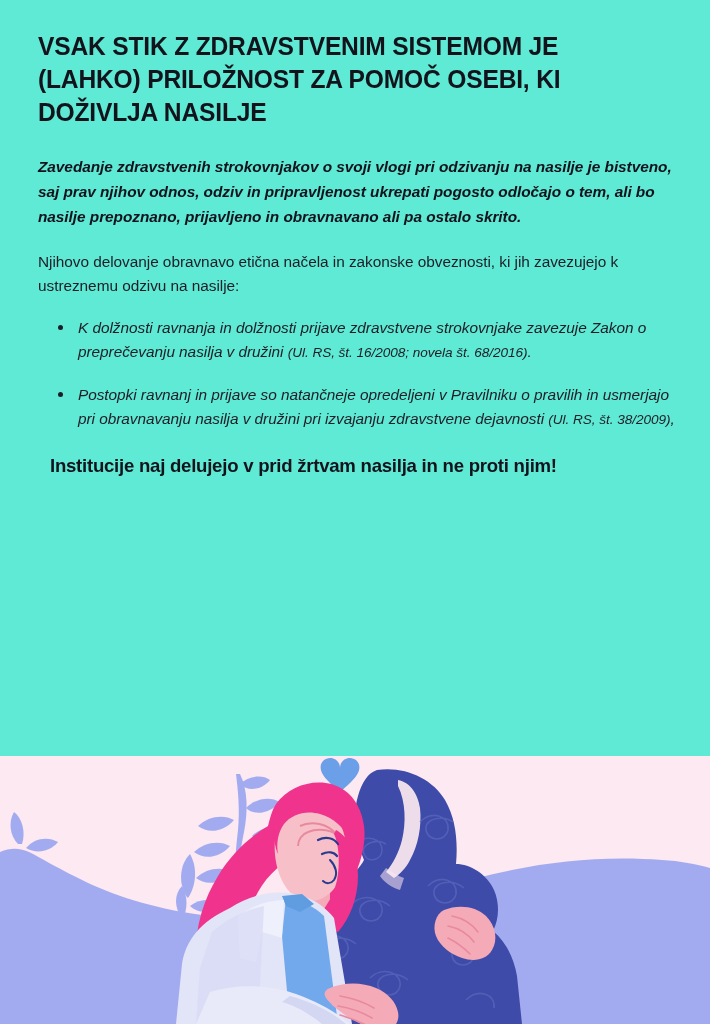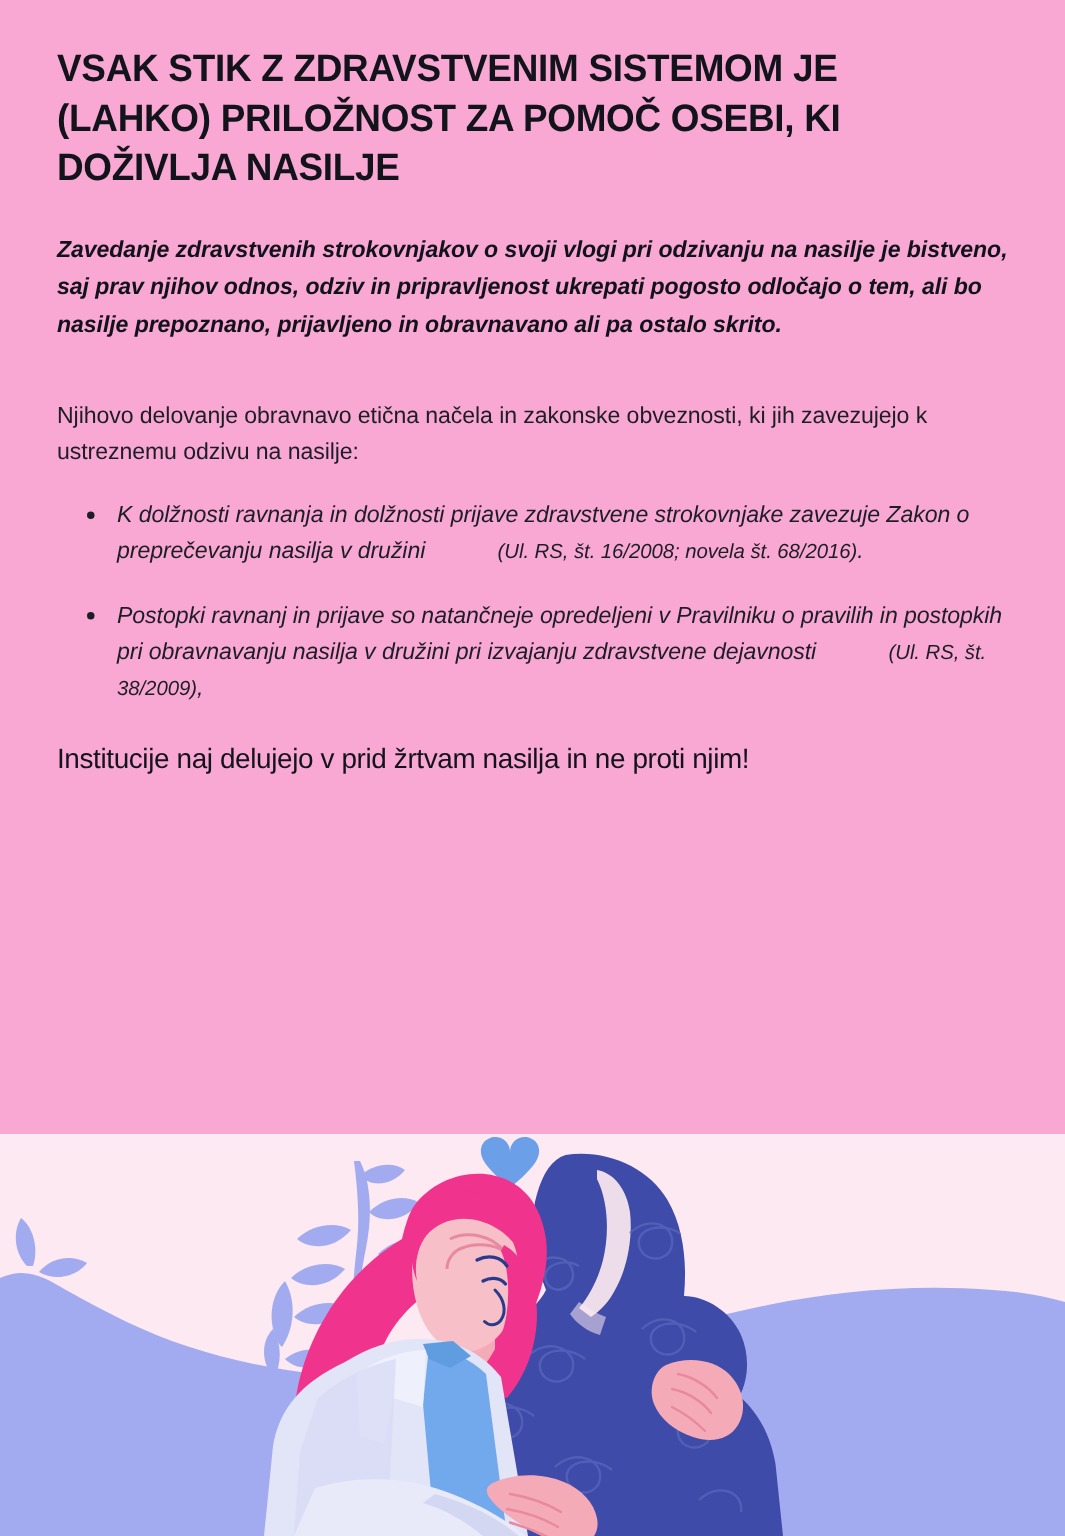--- a/index.html
+++ b/index.html
@@ -13,21 +13,21 @@
     background: #fce9f1;
     font-family: "Liberation Sans", sans-serif;
     position: relative;
   }
 
   #poster {
     position: absolute;
     inset: 0;
     width: 710px;
     height: 1024px;
-    background: #f9a8d4;
+    background: #5eead4;
     overflow: hidden;
   }
 
   
   .content {
     position: absolute;
     left: 38px;
     top: 30px;
     width: 640px;
     z-index: 5;
@@ -53,21 +53,21 @@
     margin: 0 0 22px 0;
     letter-spacing: -0.05px;
   }
 
   .para-emphasis {
     font-size: 15.4px;
     line-height: 1.62;
     color: #12121c;
     font-weight: 700;
     font-style: italic;
-    margin: 0 0 36px 0;
+    margin: 0 0 20px 0;
     letter-spacing: -0.05px;
   }
 
   .section-heading {
     font-size: 19.4px;
     font-weight: 700;
     line-height: 1.42;
     color: #13131c;
     margin: 0 0 18px 0;
     letter-spacing: -0.2px;
@@ -105,29 +105,28 @@
     left: 2px;
     top: 9px;
     width: 5px;
     height: 5px;
     border-radius: 50%;
     background: #1d1d27;
   }
 
   .ref {
     font-size: 13.6px;
-    margin-left: 44px;
   }
 
   .closing-line {
     font-size: 18.6px;
-    font-weight: 400;
+    font-weight: 700;
     line-height: 1.4;
     color: #13131c;
-    margin: 22px 0 0 0;
+    margin: 22px 0 0 12px;
     letter-spacing: -0.25px;
   }
 
   
   .illustration {
     position: absolute;
     left: 0;
     bottom: 0;
     width: 710px;
     height: 268px;
@@ -301,20 +300,20 @@
 
     <p class="para-intro">Njihovo delovanje obravnavo etična načela in zakonske obveznosti, ki jih zavezujejo k ustreznemu odzivu na nasilje:</p>
 
     <ul class="bullet-list">
       <li class="bullet-item">
         <span class="bullet-dot"></span>
         <span>K dolžnosti ravnanja in dolžnosti prijave zdravstvene strokovnjake zavezuje Zakon o preprečevanju nasilja v družini </span><span class="ref">(Ul. RS, št. 16/2008; novela št. 68/2016)</span><span>.</span>
       </li>
       <li class="bullet-item">
         <span class="bullet-dot"></span>
-        <span>Postopki ravnanj in prijave so natančneje opredeljeni v Pravilniku o pravilih in postopkih pri obravnavanju nasilja v družini pri izvajanju zdravstvene dejavnosti </span><span class="ref">(Ul. RS, št. 38/2009)</span><span>,</span>
+        <span>Postopki ravnanj in prijave so natančneje opredeljeni v Pravilniku o pravilih in usmerjajo pri obravnavanju nasilja v družini pri izvajanju zdravstvene dejavnosti </span><span class="ref">(Ul. RS, št. 38/2009)</span><span>,</span>
       </li>
     </ul>
 
     <p class="closing-line">Institucije naj delujejo v prid žrtvam nasilja in ne proti njim!</p>
   </div>
 
 </div>
 
 </body></html>

